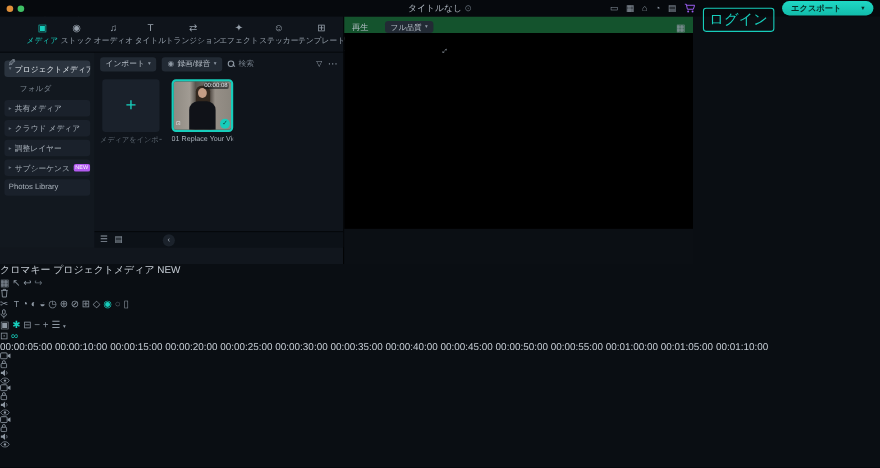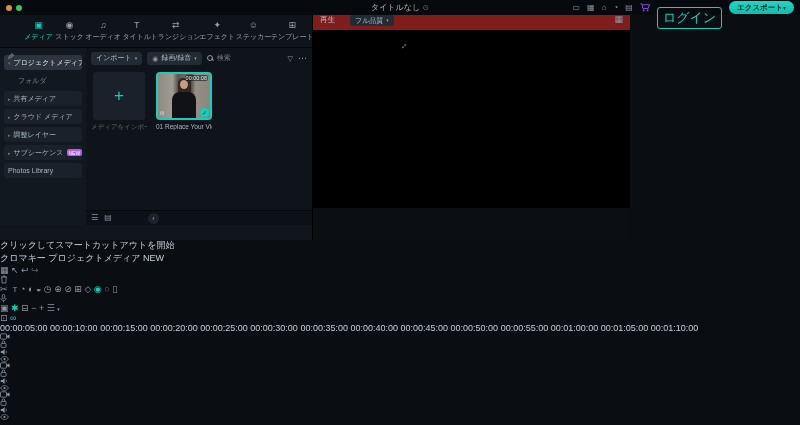--- a/index.html
+++ b/index.html
@@ -11,21 +11,21 @@
   .teal{color:#17cdbb !important;}
   .dim{color:#5d6771 !important;}
   
   .titlebar{position:absolute;top:0;left:0;right:0;height:15px;background:#06090d;display:flex;align-items:center;padding:0 6px;z-index:20;}
   .dot{width:6px;height:6px;border-radius:50%;margin-right:4px;}
   .dot.o{background:#df8f3a;} .dot.g{background:#3fc065;}
   .tb-title{position:absolute;left:0;right:0;text-align:center;font-size:8px;color:#aeb6bf;pointer-events:none;}
   .tb-right{margin-left:auto;display:flex;align-items:center;gap:7px;}
   .tb-right .ic{font-size:8px;}
   .login{border:1px solid #17cdbb;color:#17cdbb;border-radius:3px;padding:1px 5px;font-size:13px;margin-top:20px;}
-  .export{background:linear-gradient(180deg,#1fd8c4,#12bcab);color:#073029;border-radius:8px;padding:1.5px 8px;font-size:7.5px;font-weight:bold;display:flex;gap:0;align-items:center;}
+  .export{background:linear-gradient(180deg,#1fd8c4,#12bcab);color:#073029;border-radius:8px;padding:1.5px 8px;font-size:7.5px;font-weight:bold;display:flex;gap:18px;align-items:center;}
   .export .ic{color:#073029;font-size:6px;}
   svg.mini{display:block;}
   
   .left-panel{position:absolute;top:15px;left:0;width:313px;height:225px;background:#11161d;border-right:1px solid #000;}
   .tabbar{height:33px;display:flex;align-items:center;padding-left:24px;gap:2px;background:#0f141b;border-bottom:1px solid #05080b;}
   .mtab{display:flex;flex-direction:column;align-items:center;justify-content:center;padding:0 4px;color:#96a0ab;min-width:28px;}
   .mtab .ic{font-size:9px;margin-bottom:2px;color:inherit;}
   .mtab span.lbl{font-size:7px;white-space:nowrap;}
   .mtab.active{color:#17cdbb;}
   .sidebar{position:absolute;top:33px;left:0;width:86px;bottom:15px;background:#12181f;padding-top:4px;}
@@ -54,21 +54,21 @@
   .thumb .p-body{position:absolute;left:50%;bottom:0;width:24px;height:26px;margin-left:-12px;background:#101218;border-radius:8px 8px 0 0;}
   .dur{position:absolute;top:1px;right:2px;font-size:5.5px;color:#e8edf1;background:rgba(10,14,18,.55);border-radius:2px;padding:0 1px;}
   .clip-check{position:absolute;right:1px;bottom:1px;width:9px;height:9px;border-radius:50%;background:#17cdbb;color:#06302b;font-size:6px;display:flex;align-items:center;justify-content:center;}
   .corner-ic{position:absolute;left:2px;bottom:2px;font-size:5px;color:#e3e8ec;}
   .tile-label{margin-top:3px;text-align:center;font-size:6.5px;color:#aab3bc;white-space:nowrap;overflow:hidden;}
   .panel-footer{position:absolute;left:0;right:0;bottom:0;height:15px;background:#0c1117;border-top:1px solid #05080b;display:flex;align-items:center;gap:6px;padding:0 5px;}
   .panel-footer .ic{font-size:8px;}
   .collapse{position:absolute;left:62px;width:11px;height:11px;border-radius:50%;background:#1b222b;color:#9aa4ae;font-size:7px;display:flex;align-items:center;justify-content:center;}
   
   .preview-panel{position:absolute;top:15px;left:313px;width:317px;height:225px;background:#0b0f14;}
-  .pv-header{height:15px;display:flex;align-items:flex-start;gap:15px;padding:0 7px;background:#7f1d1d;}
+  .pv-header{height:15px;display:flex;align-items:flex-end;gap:15px;padding:0 7px;background:#14532d;}
   .pv-header .menu{font-size:7.5px;color:#b7bfc8;}
   .pv-header .pill{height:11px;font-size:7px;}
   .pv-spacer{flex:1;}
   .stage{position:absolute;top:15px;left:0;right:0;height:178px;background:#000;display:flex;justify-content:center;overflow:hidden;}
   .video{position:relative;width:148px;height:178px;background:linear-gradient(90deg,#9d9890 0%,#aba59d 22%,#8f8a82 33%,#5c5751 37%,#6f6a63 50%,#585younger;}
   .video{background:linear-gradient(90deg,#9d9890 0%,#aba59d 22%,#8f8a82 33%,#5c5751 37%,#6f6a63 50%,#58534d 63%,#968f87 69%,#a39d95 100%);}
   .v-hair{position:absolute;left:50%;top:26px;width:34px;height:62px;margin-left:-17px;background:#352a22;border-radius:14px 14px 10px 10px;}
   .v-face{position:absolute;left:50%;top:32px;width:22px;height:27px;margin-left:-11px;background:#c8a089;border-radius:50% 50% 46% 46%;}
   .v-neck{position:absolute;left:50%;top:56px;width:8px;height:8px;margin-left:-4px;background:#b7937d;}
   .v-body{position:absolute;left:50%;bottom:0;width:78px;height:116px;margin-left:-39px;background:linear-gradient(180deg,#17181d,#0c0d11);border-radius:18px 18px 0 0;}
@@ -400,21 +400,20 @@
       <div class="srow1"><span class="slabel">エッジフェザー</span><span class="kf">◇</span></div>
       <div class="srow2"><span class="strack"><span class="shandle" style="left: 2%;"></span></span><span class="sval">0.00</span></div>
     </div>
 
     <div class="divider-h"></div>
     <div class="section-head">
       <span class="toggle"></span>
       <span class="name">スマートカットアウト</span>
     </div>
     <div class="sc-icon"></div>
-    <div class="sc-hint">クリックしてスマートカットアウトを開始</div>
 
     <div class="insp-footer">
       <span class="btn">クロマキー</span>
       <span class="btn kfp">
         <span>プロジェクトメディア</span>
         <span class="new-badge">NEW</span>
       </span>
     </div>
   </div>
 

